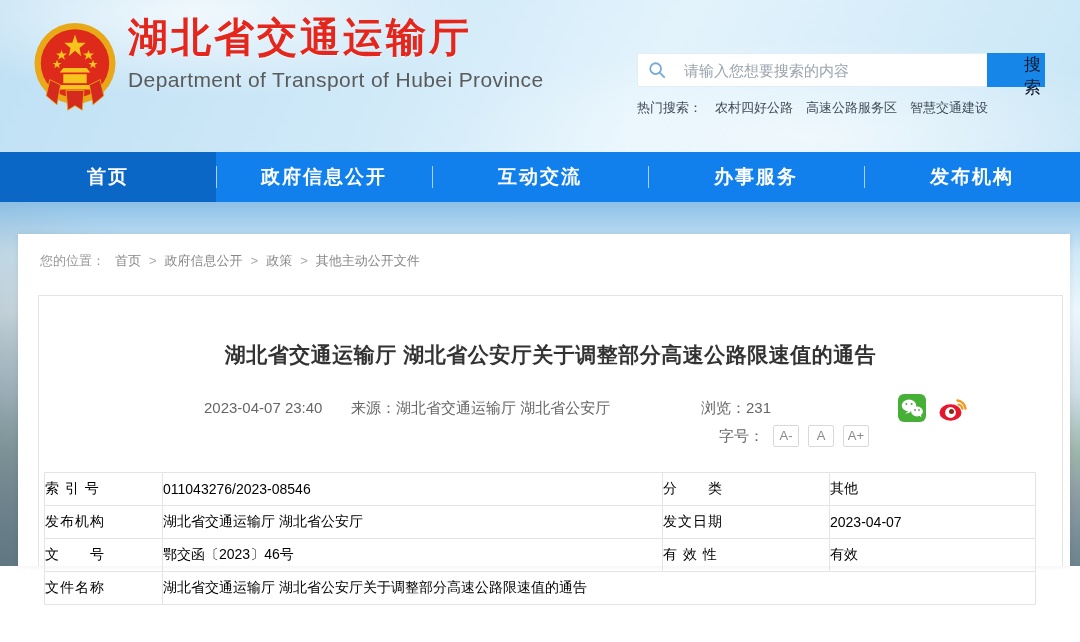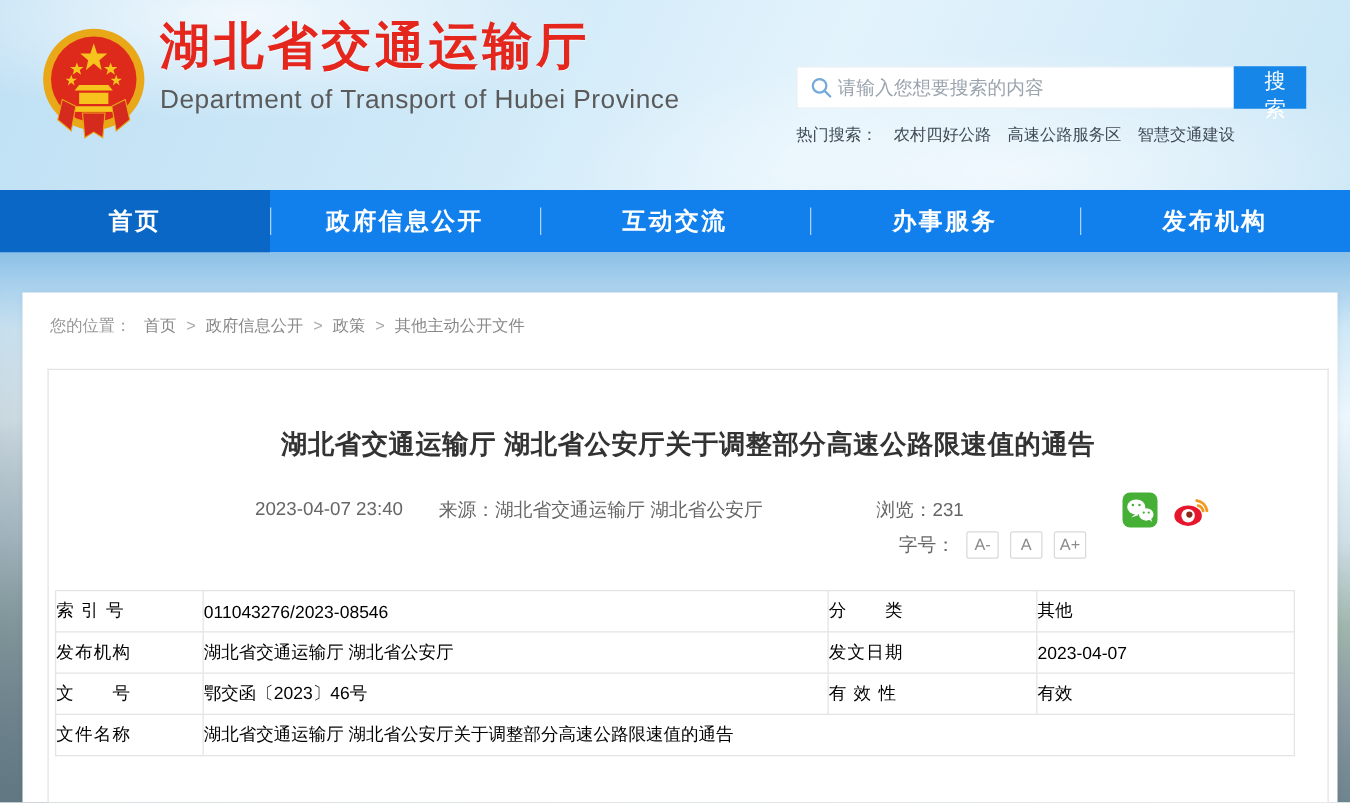--- a/index.html
+++ b/index.html
@@ -18,40 +18,40 @@
   .title-block { position:absolute; left:128px; top:15px; }
   .site-title { font-size:40px; font-weight:bold; color:#e5261d; letter-spacing:3px; line-height:1.1;
     text-shadow:0 1px 0 rgba(255,255,255,.6); }
   .site-subtitle { font-size:21px; color:#5a5a5a; margin-top:9px; letter-spacing:.4px; }
 
   .search-area { position:absolute; left:637px; top:53px; width:410px; }
   .search-row { display:flex; }
   .search-box { display:flex; align-items:center; width:350px; height:34px; background:#fff;
     border:1px solid #e3edf5; border-right:none; padding-left:10px; }
   .search-box svg { flex:0 0 auto; }
-  .search-input { border:none; outline:none; flex:1; height:30px; margin-left:4px; font-size:15px; color:#4c1d95;
+  .search-input { border:none; outline:none; flex:1; height:30px; margin-left:18px; font-size:15px; color:#4c1d95;
     font-family:inherit; background:transparent; }
   .search-input::placeholder { color:#9aa4ae; }
-  .search-btn { width:58px; height:34px; background:#1687e8; color:#ffffff; border:none; font-size:17px;
-    letter-spacing:4px; cursor:pointer; font-family:inherit; padding-left:12px; }
+  .search-btn { width:58px; height:34px; background:#1687e8; color:#0f172a; border:none; font-size:17px;
+    letter-spacing:4px; cursor:pointer; font-family:inherit; padding-left:12px;text-align:right; }
   .hot-search { margin-top:12px; font-size:13px; color:#3f4a55; }
   .hot-search .hot-link { margin-left:13px; cursor:pointer; }
   .hot-search .hot-link:first-of-type { margin-left:7px; }
 
   
   .nav { display:flex; height:50px; background:#1180ec; }
   .nav-item { flex:1; display:flex; align-items:center; justify-content:center; color:#fff;
     font-size:19px; font-weight:bold; letter-spacing:2px; cursor:pointer; position:relative; }
   .nav-item.active { background:#0b67c6; }
   .nav-item + .nav-item::before { content:""; position:absolute; left:0; top:14px; width:1px; height:22px;
     background:rgba(255,255,255,.65); }
 
   
   .page-bg {
-    position:relative; height:440px;
+    position:relative; height:364px;
     background:
       linear-gradient(200deg, rgba(255,255,255,0) 50%, rgba(130,150,160,.55) 72%, rgba(95,118,128,.9) 100%),
       linear-gradient(180deg,#8cc0e6 0%,#cfe8f7 14%,#ecf7fd 30%,#cfdfe8 52%,#9fb6ac 68%,#8a9aa2 82%,#6d838e 100%);
   }
   .card { position:absolute; left:18px; right:10px; top:32px; bottom:0; background:#fff;
     box-shadow:0 0 6px rgba(0,0,0,.08); }
 
   .breadcrumb { padding:18px 0 0 22px; font-size:13px; color:#999; }
   .breadcrumb .bc-item { color:#888; cursor:pointer; }
   .breadcrumb .bc-sep { color:#aaa; margin:0 8px; }

